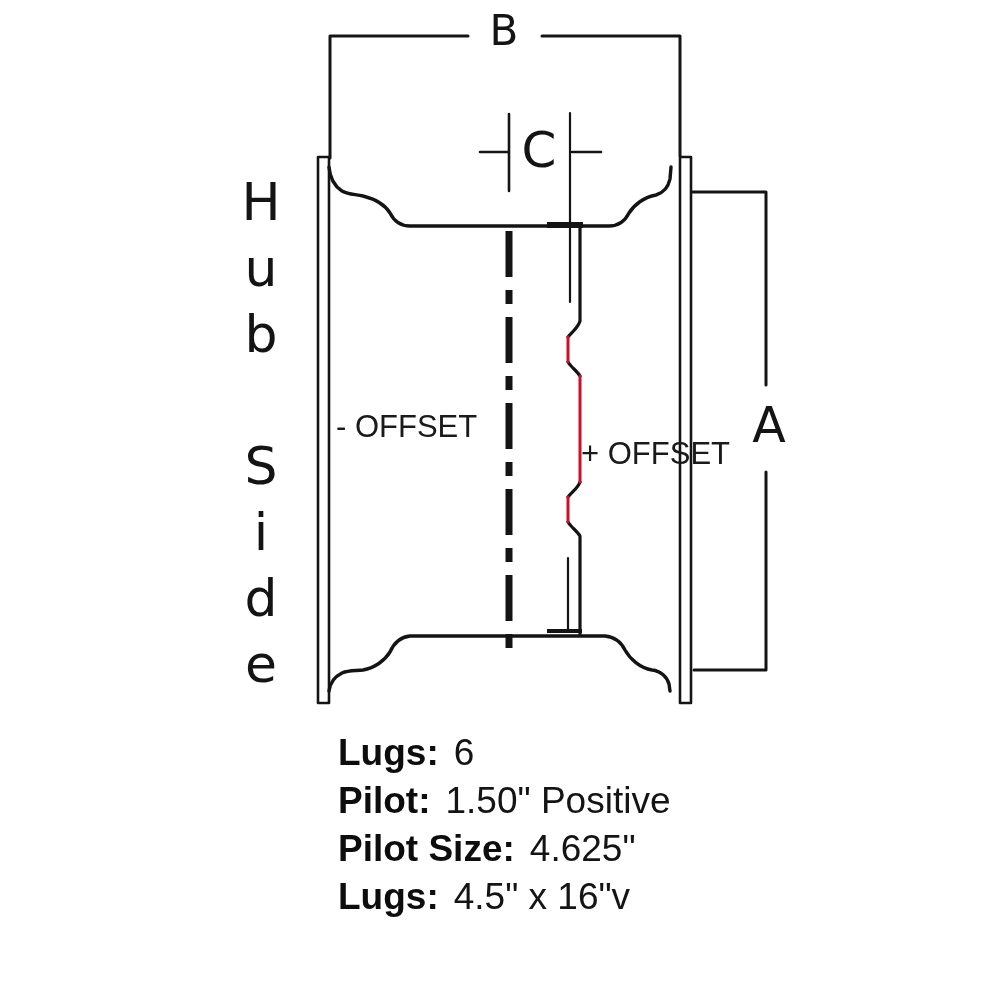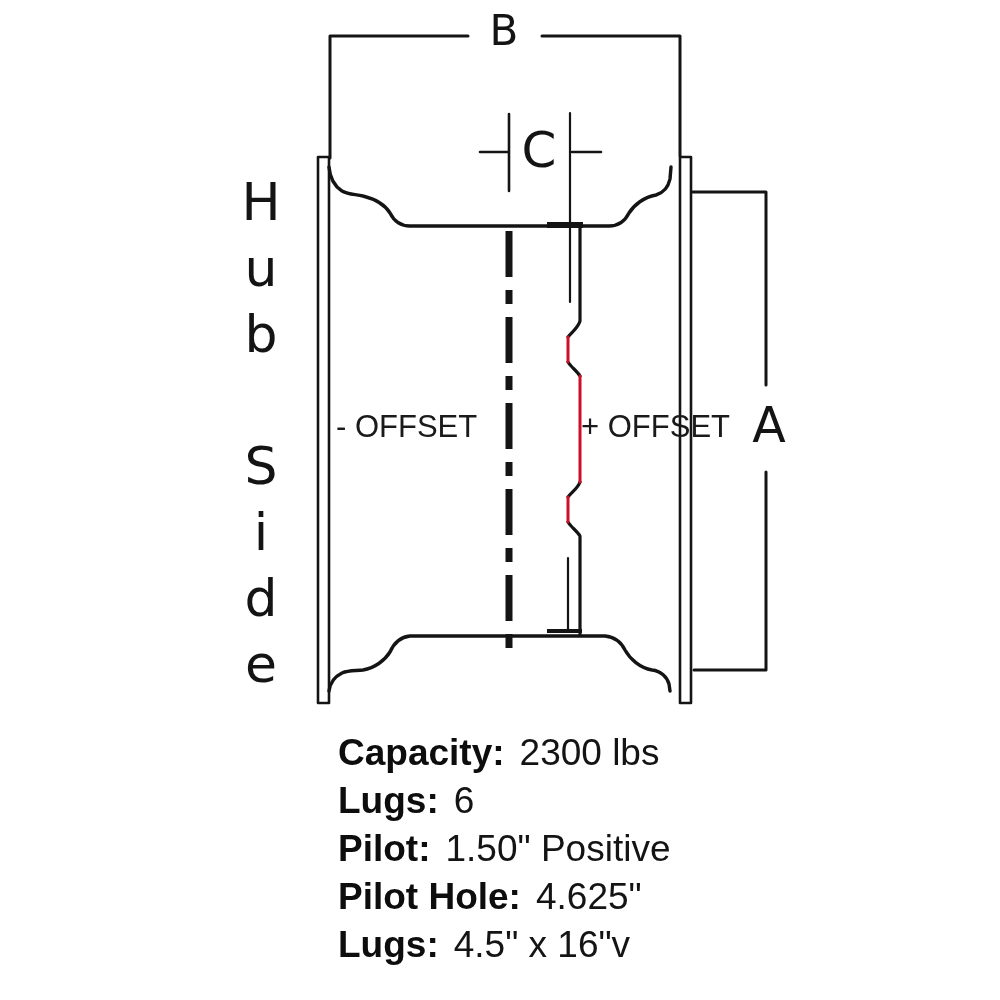--- a/index.html
+++ b/index.html
@@ -27,21 +27,21 @@
     font-family:"DejaVu Sans", sans-serif;
     font-size:52px;letter-spacing:6px;color:#141414;
     white-space:pre;
   }
   .offset-label{
     position:absolute;top:413px;width:122px;
     font-size:31px;line-height:28px;color:#1a1a1a;
     text-align:center;white-space:nowrap;
   }
   .offset-neg{left:336px;}
-  .offset-pos{left:581px;}
+  .offset-pos{left:581px;margin-top:27px;}
   .specs{
     position:absolute;left:338px;top:729px;
     font-size:37px;line-height:48px;
   }
   .spec-row{white-space:nowrap;}
   .spec-label{font-weight:700;color:#0d0d0d;}
   .spec-value{font-weight:400;color:#141414;margin-left:15px;}
 </style>
 </head>
 <body>
@@ -90,29 +90,26 @@
   <div class="dim-letter dim-c">C</div>
   <div class="dim-letter dim-a">A</div>
 
   <div class="hub-side">Hub Side</div>
 
   <div class="offset-label offset-neg">- OFFSET</div>
   <div class="offset-label offset-pos">+ OFFSET</div>
 
   <div class="specs">
     <div class="spec-row">
-      <span class="spec-label">Capacity:</span><span class="spec-value">2300 lbs</span>
-    </div>
-    <div class="spec-row">
       <span class="spec-label">Lugs:</span><span class="spec-value">6</span>
     </div>
     <div class="spec-row">
       <span class="spec-label">Pilot:</span><span class="spec-value">1.50" Positive</span>
     </div>
     <div class="spec-row">
-      <span class="spec-label">Pilot Hole:</span><span class="spec-value">4.625"</span>
+      <span class="spec-label">Pilot Size:</span><span class="spec-value">4.625"</span>
     </div>
     <div class="spec-row">
       <span class="spec-label">Lugs:</span><span class="spec-value">4.5" x 16"v</span>
     </div>
   </div>
 
 </div>
 
 </body></html>

